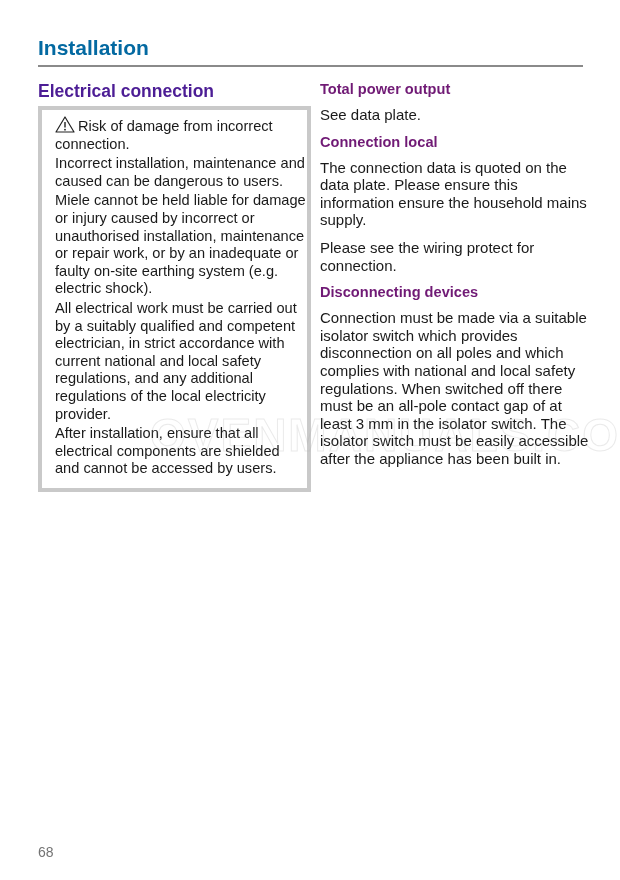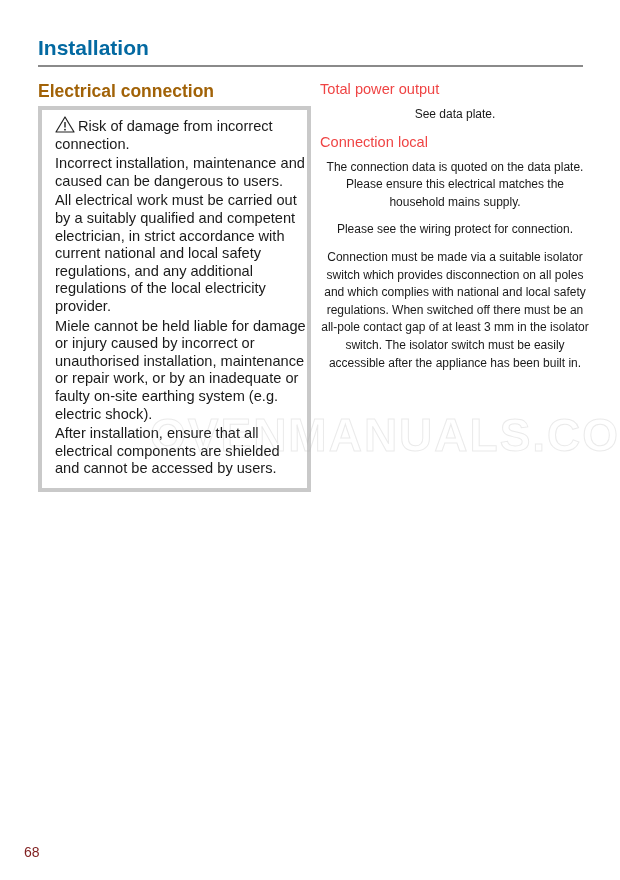--- a/index.html
+++ b/index.html
@@ -9,41 +9,41 @@
   }
   .page-title {
     position: absolute; left: 38px; top: 36px;
     font-size: 21px; font-weight: bold; color: #0369a1;
   }
   .title-rule {
     position: absolute; left: 38px; top: 65px; width: 545px; height: 2px; background: #8a8a8a;
   }
   .section-title {
     position: absolute; left: 38px; top: 81px;
-    font-size: 17.5px; font-weight: bold; color: #a16207;
+    font-size: 17.5px; font-weight: bold; color: #4c1d95;
   }
   .warning-box {
     position: absolute; left: 38px; top: 106px; width: 256px;
     border: 4px solid #c9c9c9; padding: 6px 0 8px 9px; box-sizing: content-box;
   }
   .warning-box p {
     margin: 0 0 2px 4px; font-size: 14.6px; line-height: 17.6px; color: #1a1a1a;
   }
   .warn-icon { display: inline-block; width: 20px; height: 17px; vertical-align: -2px; margin-right: 3px; }
   .right-col {
     position: absolute; left: 320px; top: 81px; width: 270px;
   }
   .right-col h3 {
-    margin: 0 0 8px 0; font-size: 14.6px; font-weight: normal; color: #ef4444; line-height: 17px;
+    margin: 0 0 8px 0; font-size: 14.6px; font-weight: bold; color: #701a75; line-height: 17px;
   }
   .right-col p {
-    margin: 0 0 10px 0; font-size: 12px; line-height: 17.6px; color: #1a1a1a; text-align: center;
+    margin: 0 0 10px 0; font-size: 15px; line-height: 17.6px; color: #1a1a1a;
   }
   .page-number {
-    position: absolute; left: 24px; top: 844px; font-size: 14px; color: #7f1d1d; text-align: right;
+    position: absolute; left: 38px; top: 844px; font-size: 14px; color: #737373; text-align: right;
   }
   .watermark {
     position: absolute; left: 150px; top: 408px;
     font-size: 46px; font-weight: bold; letter-spacing: 2px; color: transparent;
     -webkit-text-stroke: 1px rgba(170,170,170,0.45); opacity: 0.55; white-space: nowrap;
     pointer-events: none;
   }
 </style>
 </head>
 <body>
@@ -53,35 +53,36 @@
 
 <div class="section-title">Electrical connection</div>
 
 <div class="warning-box">
   <p><span class="warn-icon"><svg width="20" height="17" viewBox="0 0 20 17">
           <path d="M10 1 L19 16 L1 16 Z" fill="none" stroke="#222" stroke-width="1.2" stroke-linejoin="round"></path>
           <line x1="10" y1="6" x2="10" y2="11.5" stroke="#222" stroke-width="1.4"></line>
           <circle cx="10" cy="13.7" r="0.9" fill="#222"></circle>
         </svg></span><span>Risk of damage from incorrect connection.</span></p>
   <p>Incorrect installation, maintenance and caused can be dangerous to users.</p>
+  <p>Miele cannot be held liable for damage or injury caused by incorrect or unauthorised installation, maintenance or repair work, or by an inadequate or faulty on-site earthing system (e.g. electric shock).</p>
   <p>All electrical work must be carried out by a suitably qualified and competent electrician, in strict accordance with current national and local safety regulations, and any additional regulations of the local electricity provider.</p>
-  <p>Miele cannot be held liable for damage or injury caused by incorrect or unauthorised installation, maintenance or repair work, or by an inadequate or faulty on-site earthing system (e.g. electric shock).</p>
   <p>After installation, ensure that all electrical components are shielded and cannot be accessed by users.</p>
 </div>
 
 <div class="right-col">
   <div>
     <h3>Total power output</h3>
     <p>See data plate.</p>
   </div>
   <div>
     <h3>Connection local</h3>
-    <p>The connection data is quoted on the data plate. Please ensure this electrical matches the household mains supply.</p>
+    <p>The connection data is quoted on the data plate. Please ensure this information ensure the household mains supply.</p>
     <p>Please see the wiring protect for connection.</p>
   </div>
   <div>
+    <h3>Disconnecting devices</h3>
     <p>Connection must be made via a suitable isolator switch which provides disconnection on all poles and which complies with national and local safety regulations. When switched off there must be an all-pole contact gap of at least 3 mm in the isolator switch. The isolator switch must be easily accessible after the appliance has been built in.</p>
   </div>
 </div>
 
 <div class="watermark">OVENMANUALS.COM</div>
 
 <div class="page-number">68</div>
 
 </body></html>

